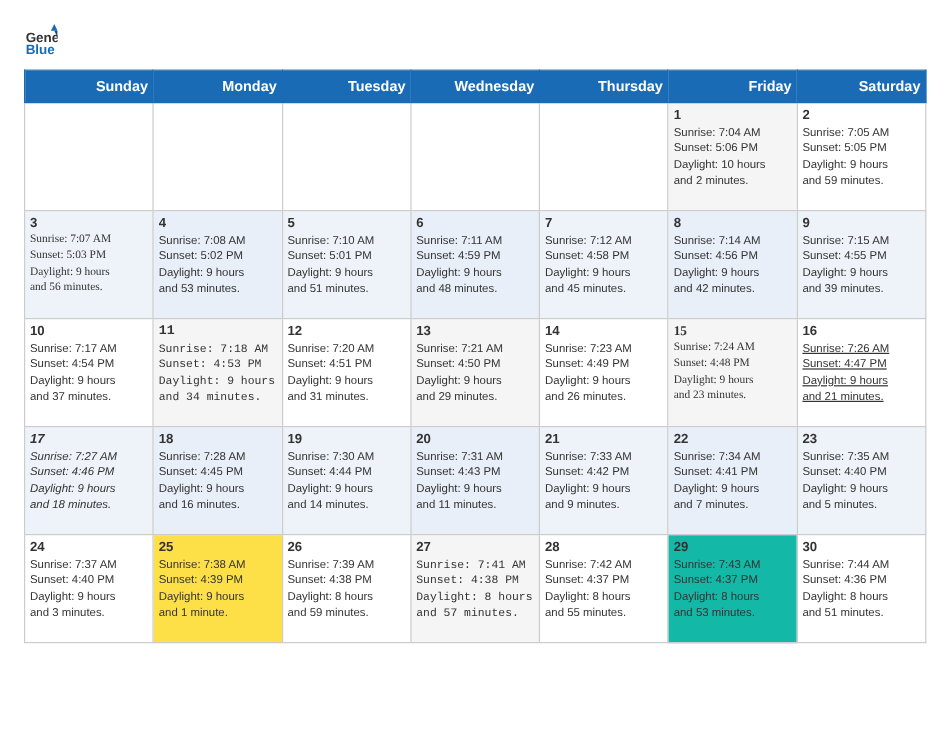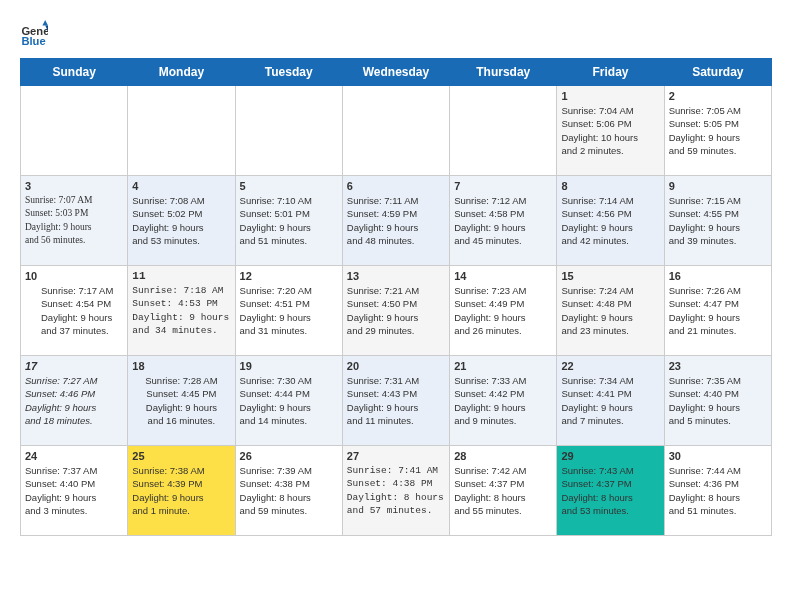--- a/index.html
+++ b/index.html
@@ -41,21 +41,21 @@
       width: 100%;
       border-collapse: collapse;
       table-layout: fixed;
     }
     th {
       background-color: #1a6bb5;
       color: #fff;
       font-size: 12px;
       font-weight: bold;
       padding: 6px 4px;
-      text-align: center;
+      text-align: right;
       border: 1px solid #1a6bb5;
     }
     td {
       border: 1px solid #ccc;
       vertical-align: top;
       padding: 4px;
       font-size: 10px;
       color: #333;
       height: 90px;
       background: #fff;
@@ -189,21 +189,21 @@
           <div class="day-num">9</div>
           <div class="day-info" style="white-space: pre-line;">Sunrise: 7:15 AM
 Sunset: 4:55 PM
 Daylight: 9 hours
 and 39 minutes.</div>
         </td>
       </tr>
       <tr>
         <td style="background: rgb(255, 255, 255);">
           <div class="day-num">10</div>
-          <div class="day-info" style="white-space: pre-line; margin-left: 16px;">Sunrise: 7:17 AM
+          <div class="day-info" style="white-space: pre-line;">Sunrise: 7:17 AM
 Sunset: 4:54 PM
 Daylight: 9 hours
 and 37 minutes.</div>
         </td>
         <td style="background: rgb(245, 245, 245); font-family: Liberation Mono, monospace;">
           <div class="day-num">11</div>
           <div class="day-info" style="white-space: pre-line;">Sunrise: 7:18 AM
 Sunset: 4:53 PM
 Daylight: 9 hours
 and 34 minutes.</div>
@@ -222,46 +222,46 @@
 Daylight: 9 hours
 and 29 minutes.</div>
         </td>
         <td style="background: rgb(255, 255, 255);">
           <div class="day-num">14</div>
           <div class="day-info" style="white-space: pre-line;">Sunrise: 7:23 AM
 Sunset: 4:49 PM
 Daylight: 9 hours
 and 26 minutes.</div>
         </td>
-        <td style="background: rgb(245, 245, 245);">
+        <td style="background: rgb(245, 245, 245); font-family: Liberation Serif, serif;">
           <div class="day-num">15</div>
           <div class="day-info" style="white-space: pre-line;">Sunrise: 7:24 AM
 Sunset: 4:48 PM
 Daylight: 9 hours
 and 23 minutes.</div>
         </td>
         <td style="background: rgb(255, 255, 255); margin-top: 32px;">
           <div class="day-num">16</div>
-          <div class="day-info" style="white-space: pre-line;">Sunrise: 7:26 AM
+          <div class="day-info" style="white-space: pre-line; text-decoration: underline;">Sunrise: 7:26 AM
 Sunset: 4:47 PM
 Daylight: 9 hours
 and 21 minutes.</div>
         </td>
       </tr>
       <tr>
         <td style="background: rgb(238, 243, 250); font-style: italic;">
           <div class="day-num">17</div>
           <div class="day-info" style="white-space: pre-line;">Sunrise: 7:27 AM
 Sunset: 4:46 PM
 Daylight: 9 hours
 and 18 minutes.</div>
         </td>
         <td style="background: rgb(232, 239, 248);">
           <div class="day-num">18</div>
-          <div class="day-info" style="white-space: pre-line; text-align: center;">Sunrise: 7:28 AM
+          <div class="day-info" style="white-space: pre-line;">Sunrise: 7:28 AM
 Sunset: 4:45 PM
 Daylight: 9 hours
 and 16 minutes.</div>
         </td>
         <td style="background: rgb(238, 243, 250);">
           <div class="day-num">19</div>
           <div class="day-info" style="white-space: pre-line;">Sunrise: 7:30 AM
 Sunset: 4:44 PM
 Daylight: 9 hours
 and 14 minutes.</div>

